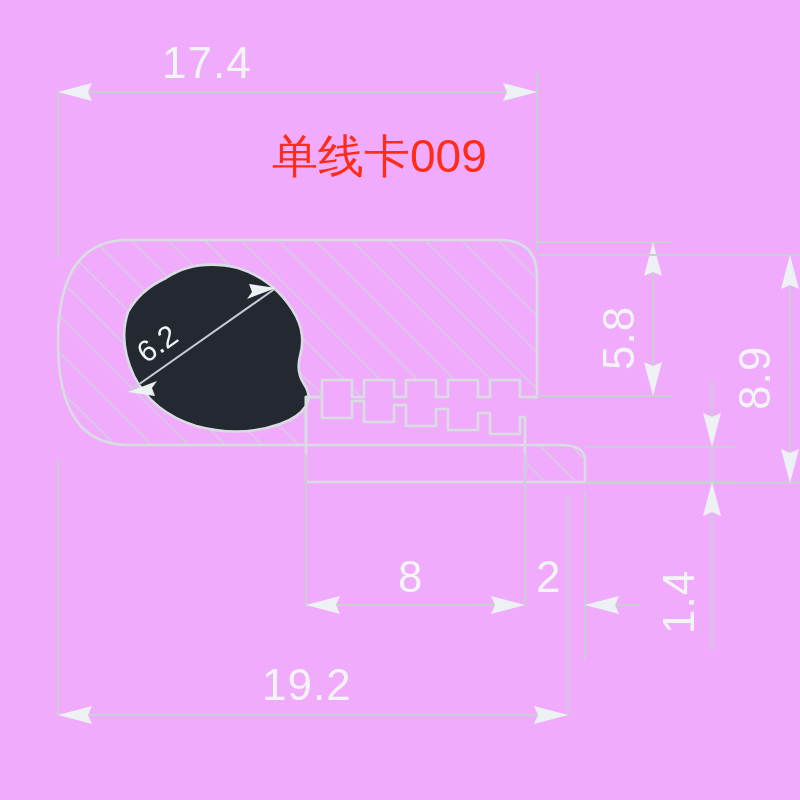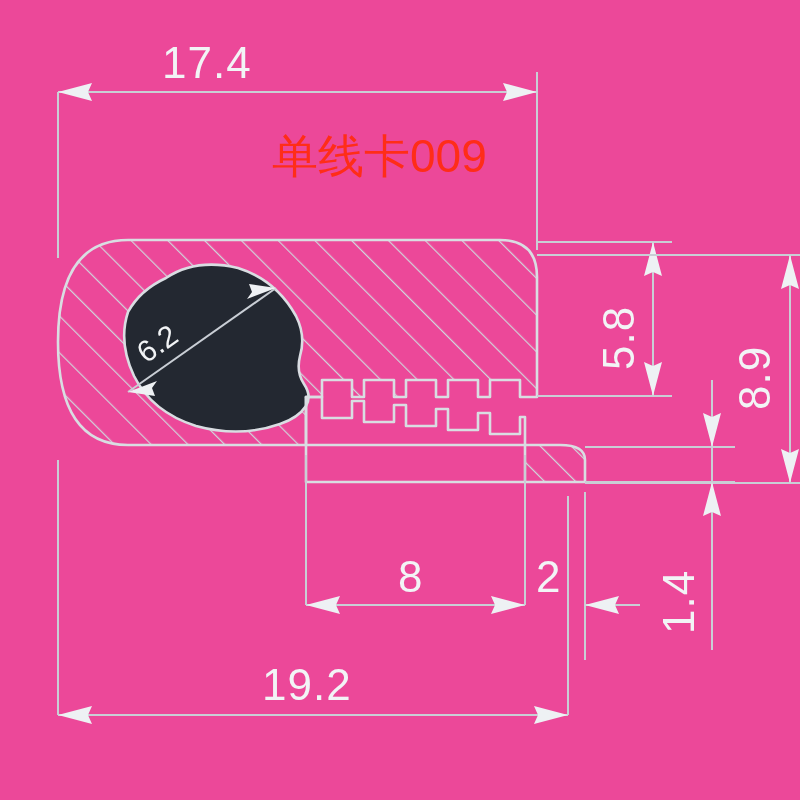--- a/index.html
+++ b/index.html
@@ -10,21 +10,21 @@
   body {
     width: 800px;
     height: 800px;
     overflow: hidden;
     font-family: "Liberation Sans", sans-serif;
   }
   #cad-canvas {
     position: relative;
     width: 800px;
     height: 800px;
-    background: #ec4899;
+    background: #f0abfc;
   }
   svg#drawing {
     position: absolute;
     top: 0;
     left: 0;
     width: 800px;
     height: 800px;
     display: block;
   }
   .dim-text {

